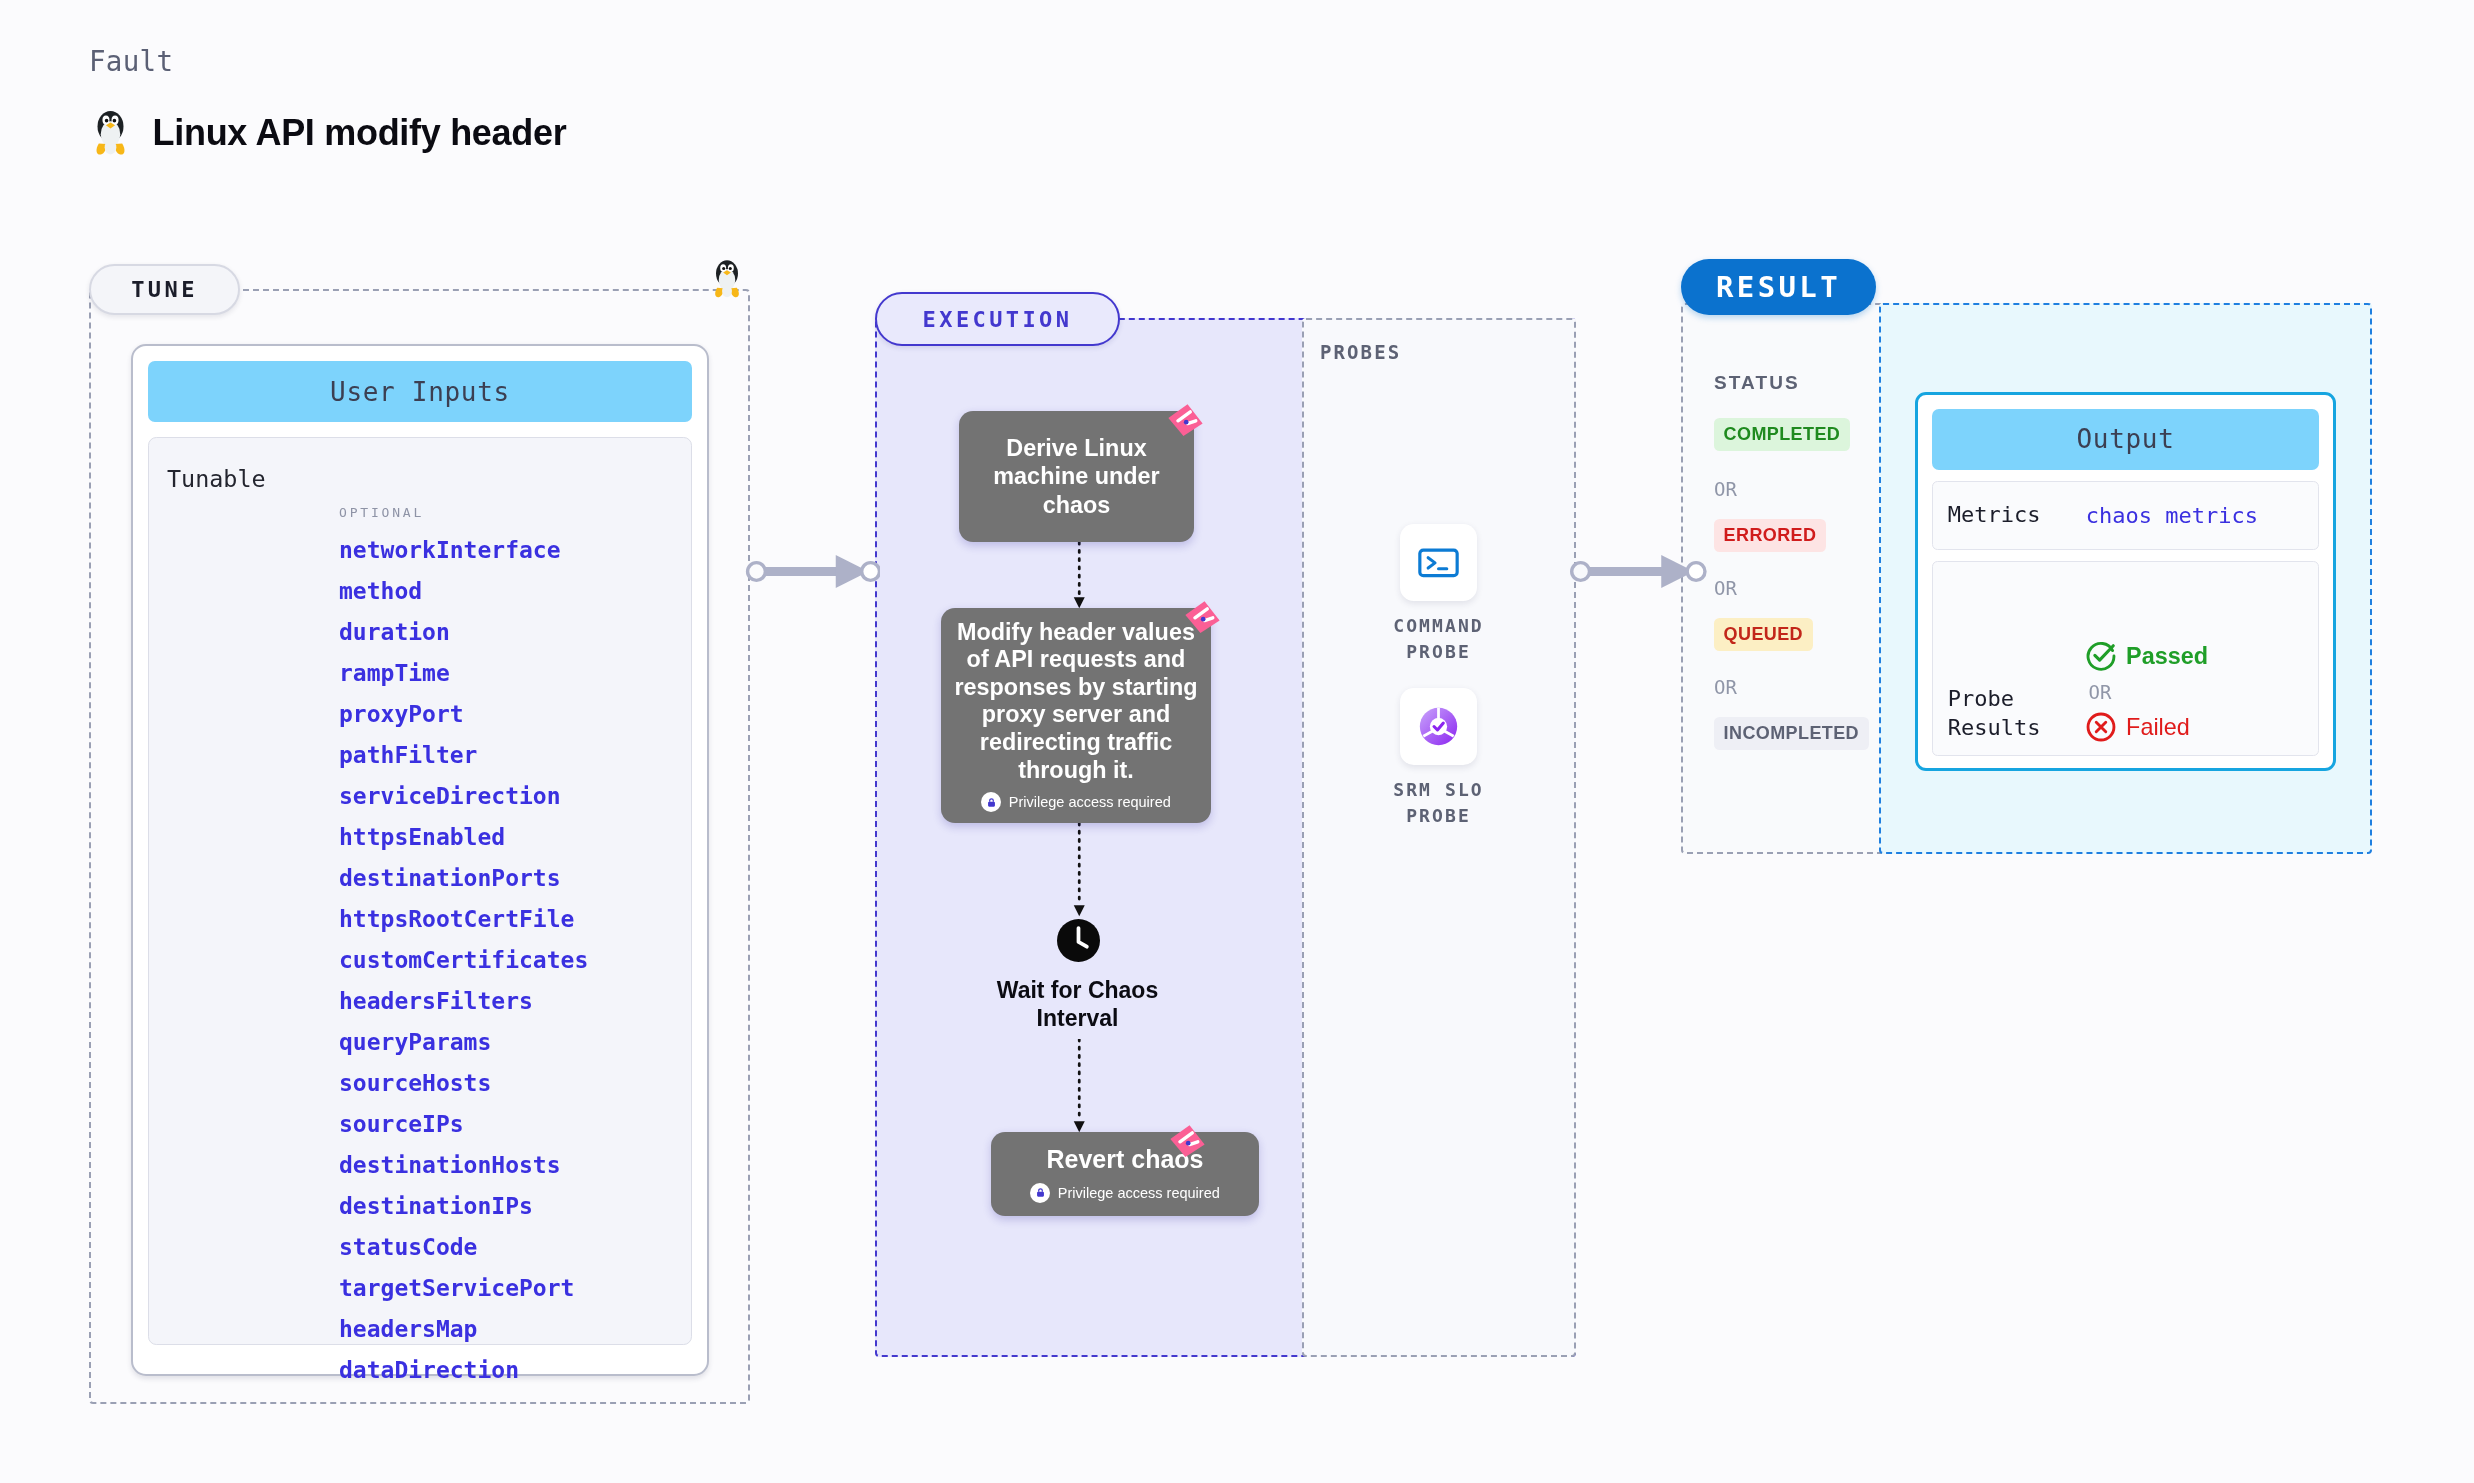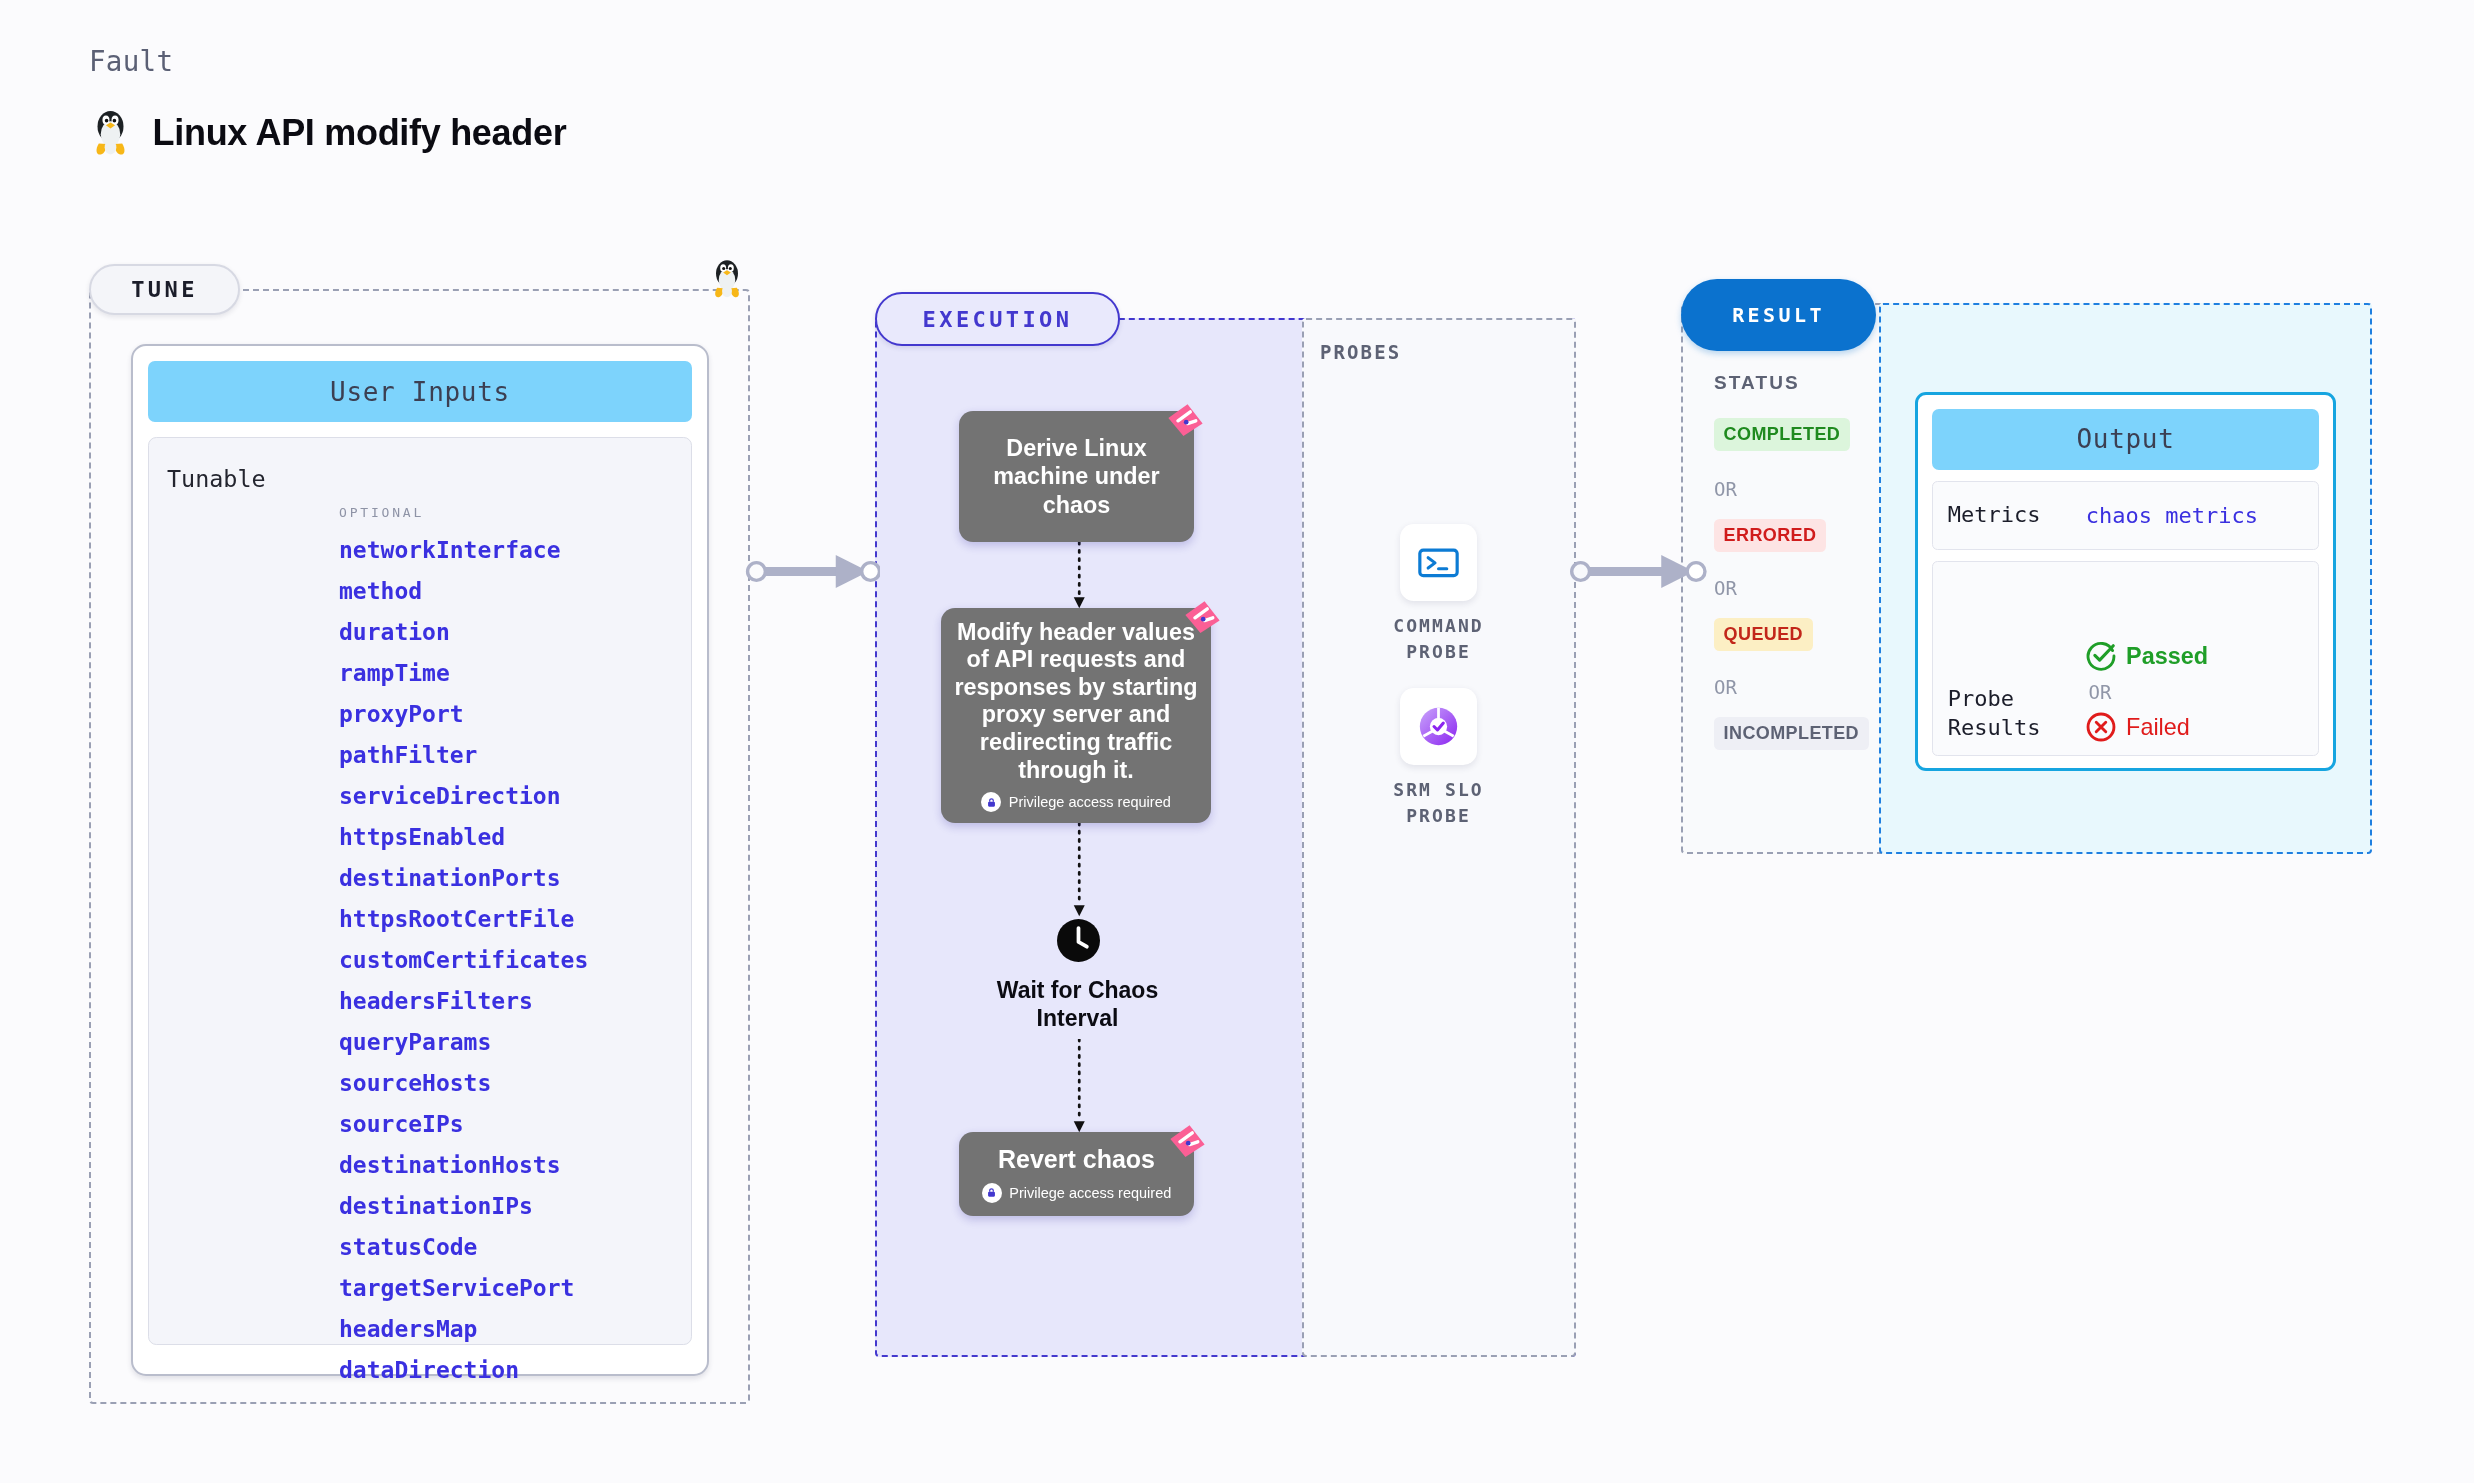--- a/index.html
+++ b/index.html
@@ -34,23 +34,23 @@
     left: 89px; top: 264px; width: 151px; height: 51px;
     background: #f4f5f9; border: 2.1px solid #d7d9e3; color: #1b1d2a;
     font-size: 22px; box-shadow: 0 2.1px 4.8px rgba(30,30,60,.10);
   }
   .pill-exec {
     left: 875px; top: 292px; width: 245px; height: 54px;
     background: #e9e9fc; border: 2.8px solid #4338ce; color: #4338ce;
     font-size: 22px; box-shadow: 0 2.1px 4.8px rgba(40,40,120,.12);
   }
   .pill-result {
-    left: 1681px; top: 279px; width: 195px; height: 72px;
+    left: 1681px; top: 259px; width: 195px; height: 56px;
     background: #0b72ce; border: none; color: #ffffff;
-    font-size: 20px; box-shadow: 0 2.8px 6.2px rgba(11,114,206,.28);
+    font-size: 29px; box-shadow: 0 2.8px 6.2px rgba(11,114,206,.28);
   }
 
   
   .dashed { position: absolute; border-style: dashed; }
 
   .tune-box {
     left: 89px; top: 289px; width: 661px; height: 1115px;
     border: 2.1px dashed #9aa0b4; border-radius: 4.1px;
     background: transparent; z-index: 1;
   }
@@ -110,21 +110,21 @@
 
   
   .node {
     position: absolute; z-index: 5; background: #737373; color: #fff;
     border-radius: 14px; box-shadow: 0 3.4px 8.3px rgba(50,40,160,.22);
     display: flex; flex-direction: column; align-items: center; justify-content: center;
     text-align: center; font-weight: 700; padding: 11px 12.4px;
   }
   .node-1 { left: 959px; top: 411px; width: 235px; height: 131px; font-size: 23.4px; line-height: 1.22; }
   .node-2 { left: 941px; top: 608px; width: 270px; height: 215px; font-size: 23.4px; line-height: 1.18; }
-  .node-3 { left: 959px; top: 1132px; width: 235px; height: 84px; font-size: 25px; }
+  .node-3 { left: 991px; top: 1132px; width: 268px; height: 84px; font-size: 25px; }
 
   .priv-badge {
     display: flex; align-items: center; gap: 7.6px;
     font-size: 14.5px; font-weight: 400; margin-top: 8.3px;
   }
   .lock-circle {
     width: 20px; height: 20px; border-radius: 50%; background: #fff;
     display: flex; align-items: center; justify-content: center; flex: 0 0 20px;
   }
   .lock-circle svg { width: 11px; height: 11px; display:block; }

